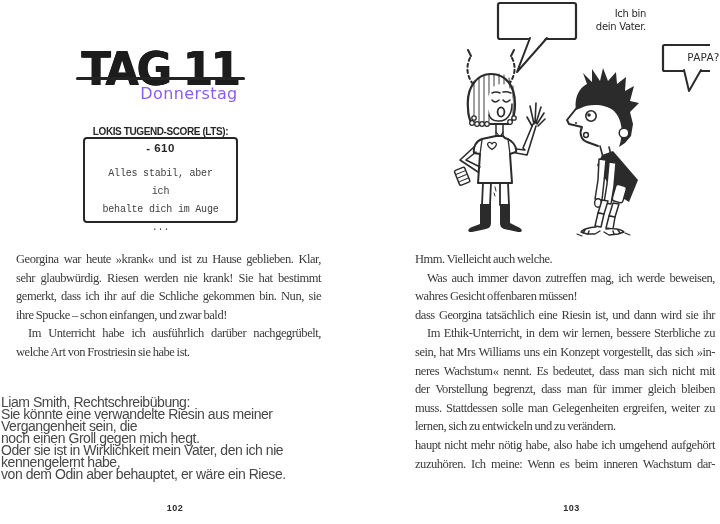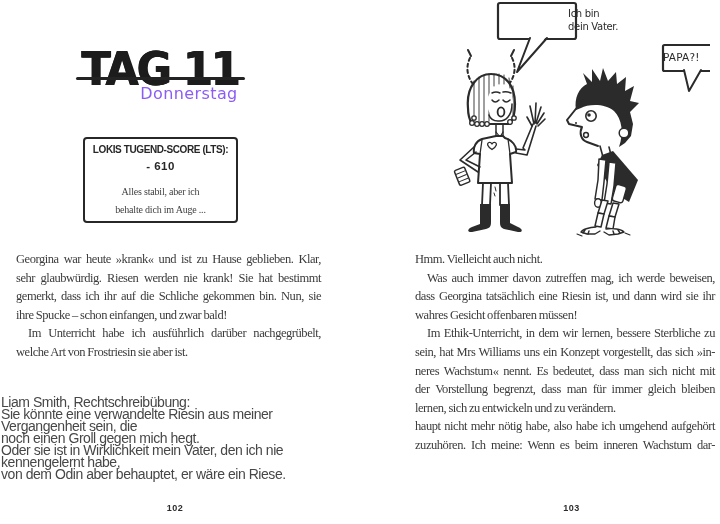--- a/index.html
+++ b/index.html
@@ -34,21 +34,21 @@
   }
   .score-box-title{
     font-family:"Liberation Sans", sans-serif;font-weight:bold;font-size:10px;
     letter-spacing:-0.4px;color:#272727;line-height:16px;white-space:nowrap;
   }
   .score-value{
     font-family:"Liberation Sans", sans-serif;font-weight:bold;font-size:11.5px;
     letter-spacing:0.5px;color:#272727;line-height:17px;
   }
   .score-note{
-    font-family:Liberation Serif, serif;font-size:10px;letter-spacing:-0.2px;
+    font-family:Liberation Mono, monospace;font-size:10px;letter-spacing:-0.2px;
     color:#3f3f3f;line-height:18px;margin-top:8px;
   }
 
   
   .body-text{position:absolute;font-size:12.5px;line-height:18.6px;
     letter-spacing:-0.45px;word-spacing:-0.5px;color:#3b3b3b;}
   .body-text.left-col{left:1px;top:250px;width:320px;}
   .body-text.right-col{left:40px;top:250px;width:315px;}
   .bline{text-align:left;white-space:normal;margin-left:15px;}
   .bline.j{text-align:justify;text-align-last:justify;}
@@ -66,21 +66,21 @@
     position:absolute;top:503px;width:320px;text-align:center;
     font-family:"Liberation Sans", sans-serif;font-weight:bold;font-size:9px;
     letter-spacing:0.5px;color:#2d2d2d;padding-left:14px;
   }
   .page-number.pn-left{left:1px;}
   .page-number.pn-right{left:40px;width:315px;}
 
   
   .illustration{position:absolute;left:70px;top:0;width:280px;height:244px;}
   .bubble-text{
-    position:absolute;text-align:left;
+    position:absolute;text-align:right;
     font-family:"DejaVu Sans", sans-serif;color:#2b2b2b;
   }
   .bubble-text.bt-georgina{left:138px;top:7px;width:78px;font-size:10px;line-height:13px;letter-spacing:-0.3px;}
   .bubble-text.bt-loki{left:233px;top:50px;width:61px;font-size:10.5px;line-height:14px;letter-spacing:0.2px;}
 </style>
 </head>
 <body>
 
 <div class="spread">
 
@@ -94,21 +94,21 @@
       <div class="score-value">- 610</div>
       <div class="score-note">Alles stabil, aber ich<br>behalte dich im Auge ...</div>
     </div>
 
     <div class="body-text left-col">
         <div class="bline j">Georgina war heute »krank« und ist zu Hause geblieben. Klar,</div>
         <div class="bline j">sehr glaubwürdig. Riesen werden nie krank! Sie hat bestimmt</div>
         <div class="bline j">gemerkt, dass ich ihr auf die Schliche gekommen bin. Nun, sie</div>
         <div class="bline">ihre Spucke – schon einfangen, und zwar bald!</div>
         <div class="bline j ind">Im Unterricht habe ich ausführlich darüber nachgegrübelt,</div>
-        <div class="bline">welche Art von Frostriesin sie aber ist.</div>
+        <div class="bline">welche Art von Frostriesin sie habe ist.</div>
       </div>
 
     <div class="handwritten">Liam Smith, Rechtschreibübung:<br>Sie könnte eine verwandelte Riesin aus meiner Vergangenheit sein, die<br>noch einen Groll gegen mich hegt.<br>Oder sie ist in Wirklichkeit mein Vater, den ich nie kennengelernt habe,<br>von dem Odin aber behauptet, er wäre ein Riese.</div>
 
     <div class="page-number pn-left">102</div>
   </section>
 
   <section class="page right">
 
     <div class="illustration">
@@ -243,28 +243,29 @@
             <path d="M254,70 L259,91 L271,70" stroke-width="2"></path>
           </g>
         </g>
       </svg>
 
       <div class="bubble-text bt-georgina">Ich bin<br>dein Vater.</div>
       <div class="bubble-text bt-loki">PAPA?!</div>
     </div>
 
     <div class="body-text right-col">
-        <div class="bline">Hmm. Vielleicht auch nicht.</div>
+        <div class="bline">Hmm. Vielleicht auch welche.</div>
         <div class="bline j ind">Was auch immer davon zutreffen mag, ich werde beweisen,</div>
+        <div class="bline">wahres Gesicht offenbaren müssen!</div>
         <div class="bline j">dass Georgina tatsächlich eine Riesin ist, und dann wird sie ihr</div>
-        <div class="bline">wahres Gesicht offenbaren müssen!</div>
         <div class="bline j ind">Im Ethik-Unterricht, in dem wir lernen, bessere Sterbliche zu</div>
         <div class="bline j">sein, hat Mrs Williams uns ein Konzept vorgestellt, das sich »in-</div>
         <div class="bline j">neres Wachstum« nennt. Es bedeutet, dass man sich nicht mit</div>
         <div class="bline j">der Vorstellung begrenzt, dass man für immer gleich bleiben</div>
+        <div class="bline j">muss. Stattdessen solle man Gelegenheiten ergreifen, weiter zu</div>
         <div class="bline">lernen, sich zu entwickeln und zu verändern.</div>
         <div class="bline j">haupt nicht mehr nötig habe, also habe ich umgehend aufgehört</div>
         <div class="bline j">zuzuhören. Ich meine: Wenn es beim inneren Wachstum dar-</div>
       </div>
 
     <div class="page-number pn-right">103</div>
   </section>
 
 </div>
 

